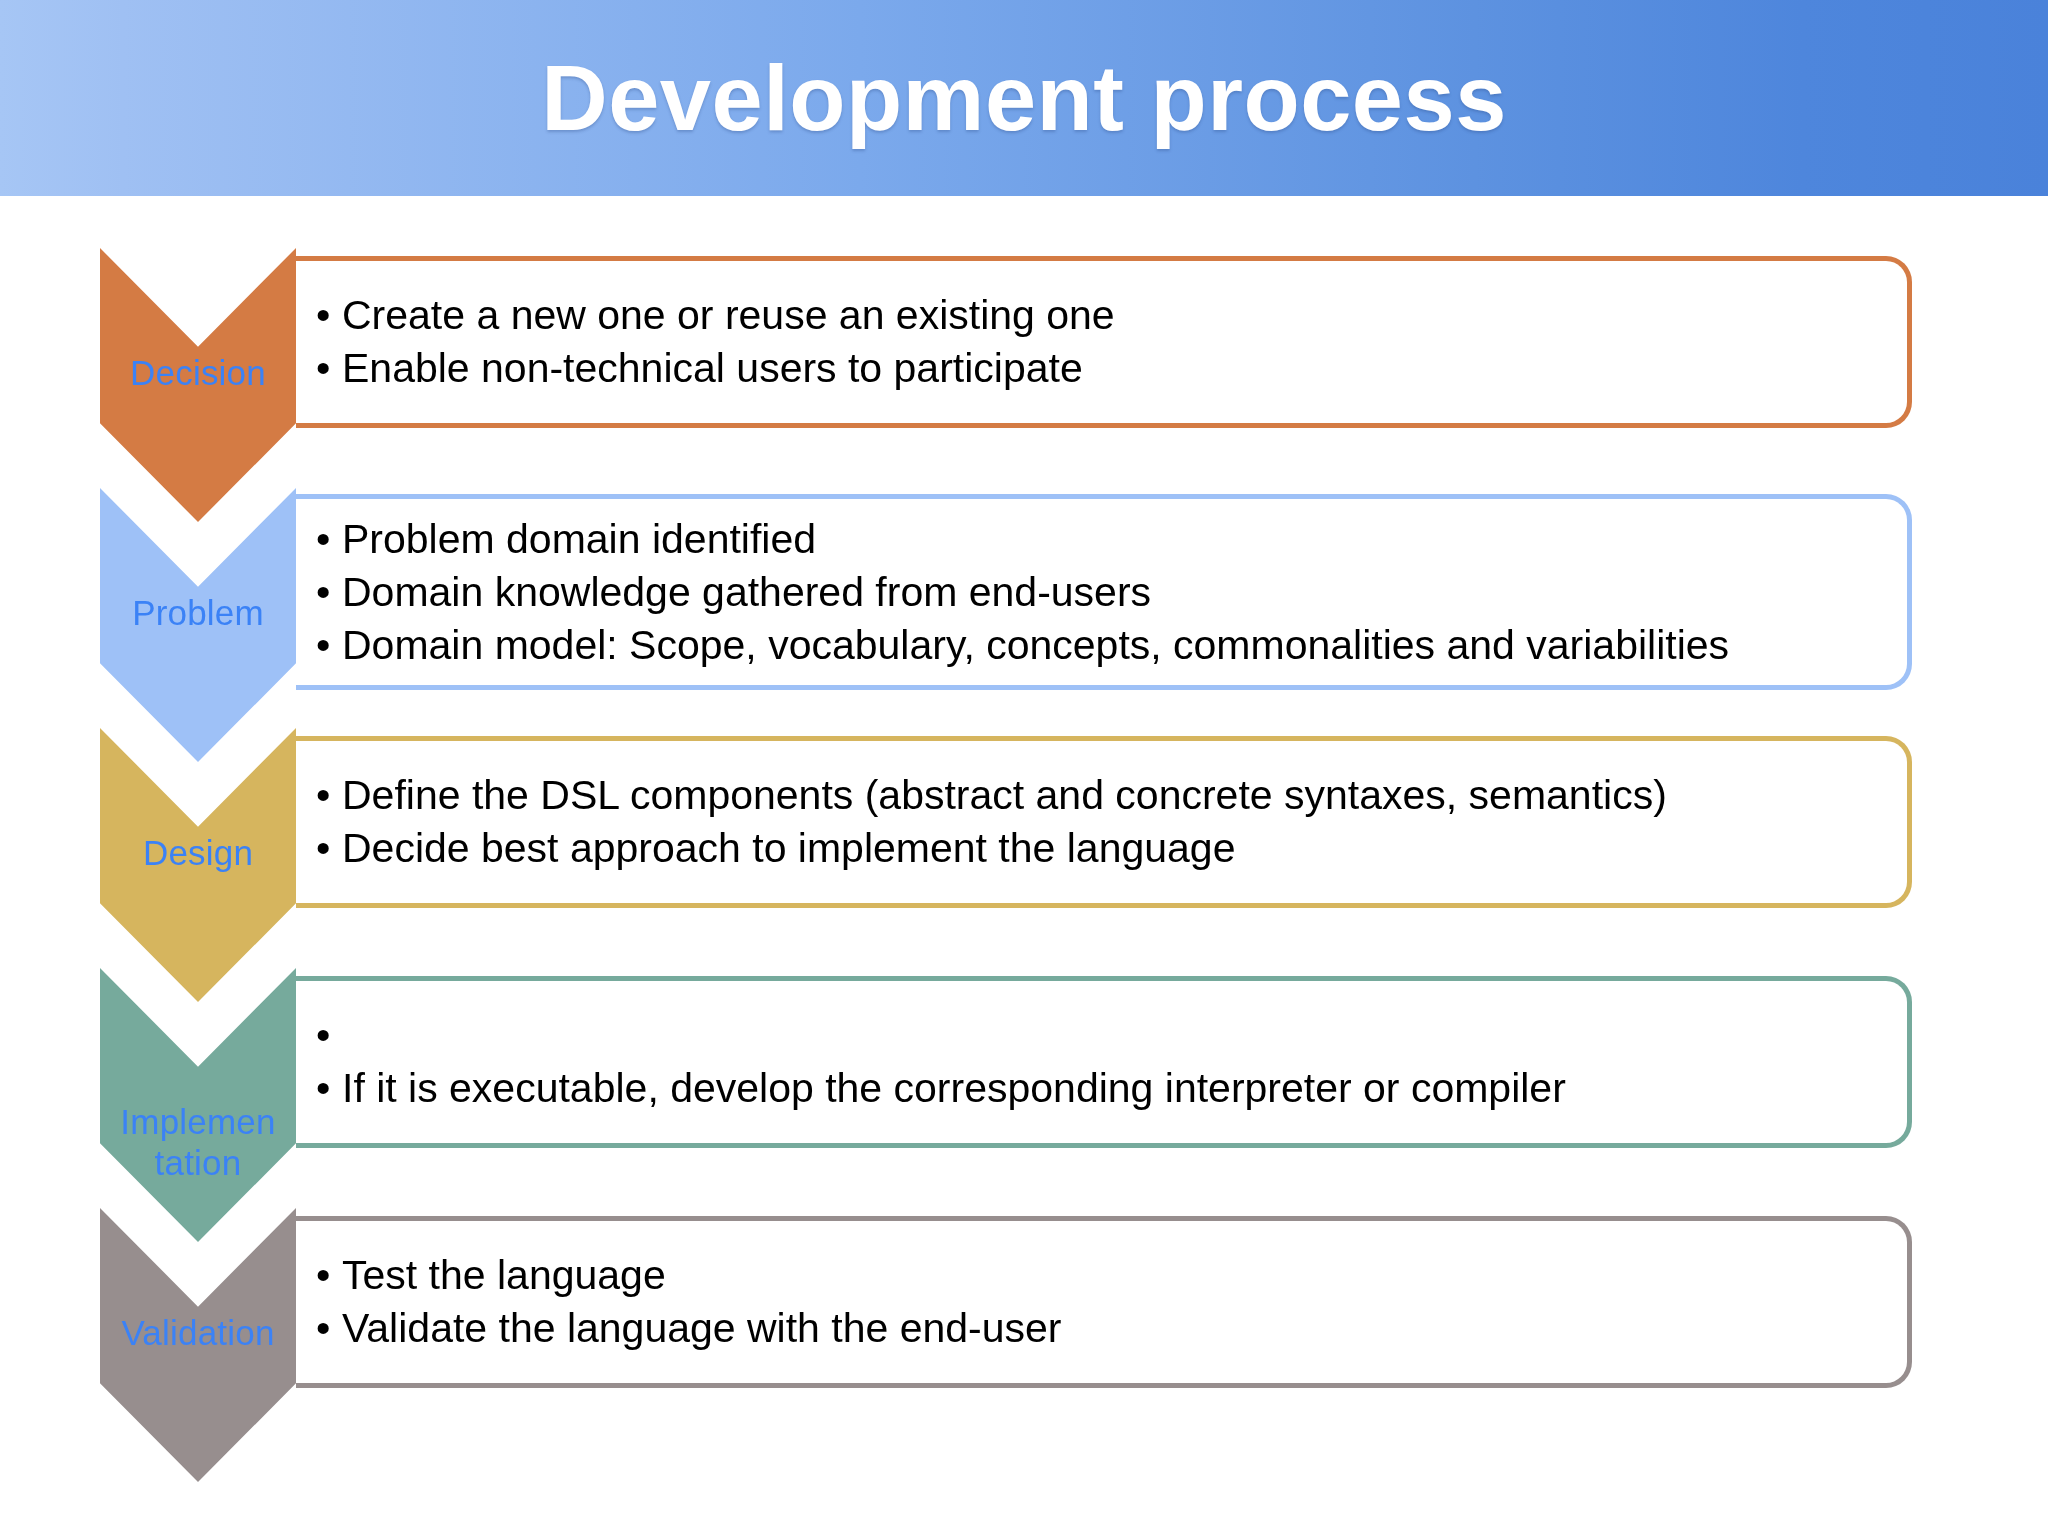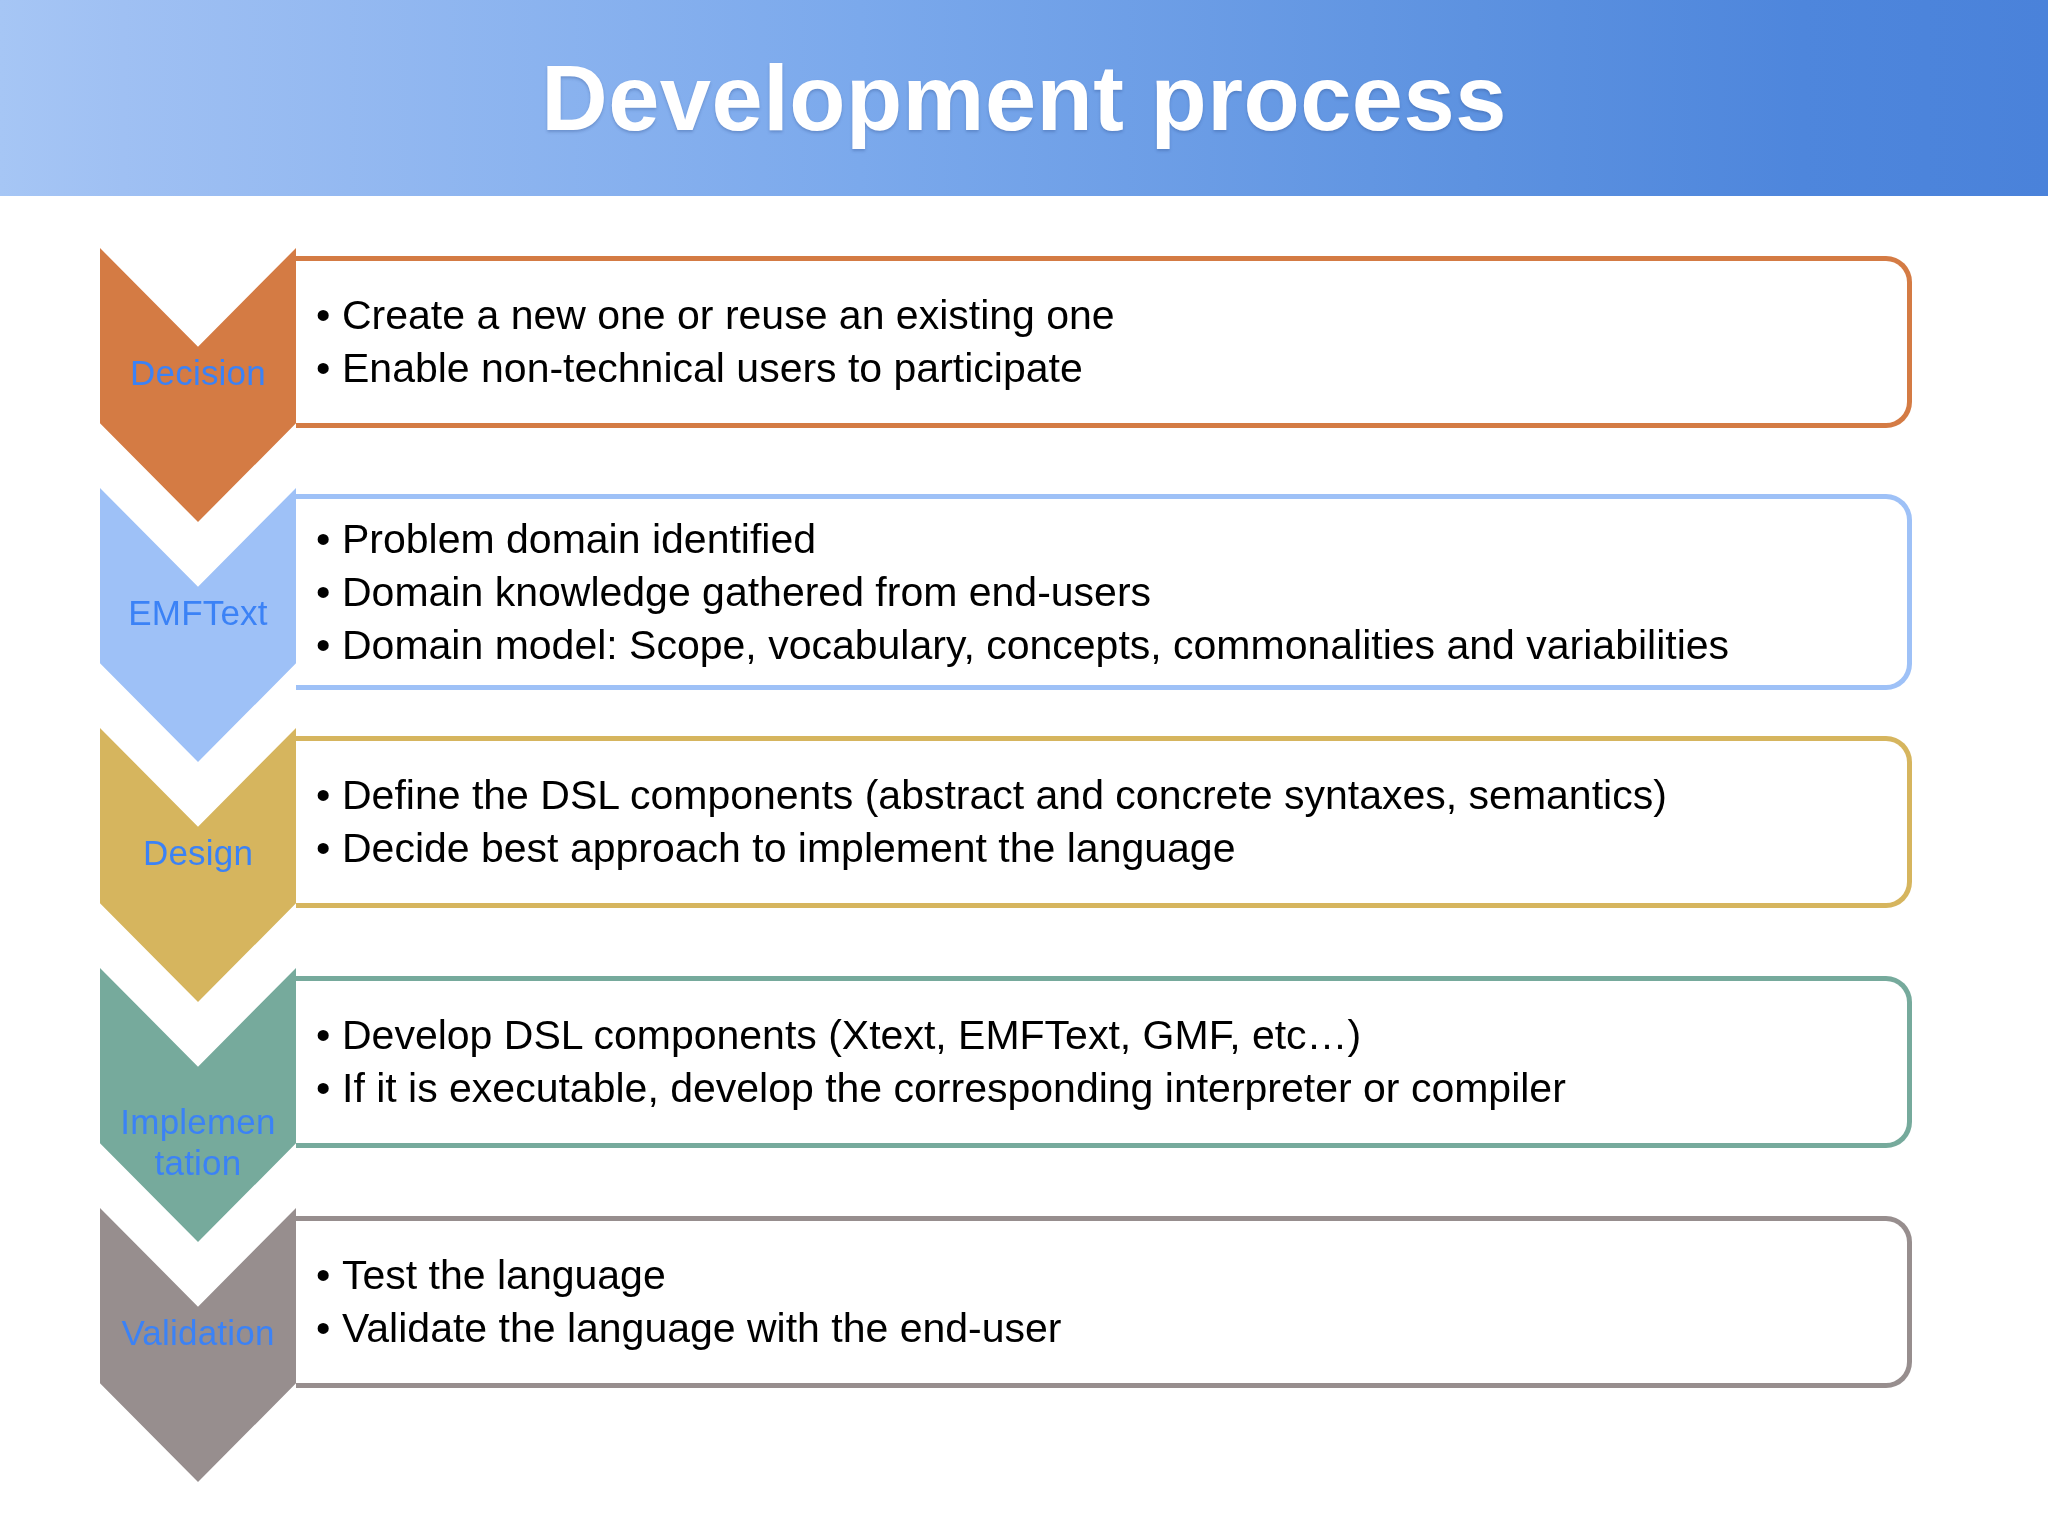--- a/index.html
+++ b/index.html
@@ -157,21 +157,21 @@
       </div>
       <div class="bullet">
         <span class="dot">•</span>
         <span class="txt">Enable non-technical users to participate</span>
       </div>
     </div>
   </div>
 
   <div class="stage" id="stage-analysis">
     <div class="chev"></div>
-    <div class="chev-label">EMFText</div>
+    <div class="chev-label">Problem</div>
     <div class="card">
       <div class="bullet">
         <span class="dot">•</span>
         <span class="txt">Problem domain identified</span>
       </div>
       <div class="bullet">
         <span class="dot">•</span>
         <span class="txt">Domain knowledge gathered from end-users</span>
       </div>
       <div class="bullet">
@@ -198,21 +198,20 @@
 
   <div class="stage" id="stage-implementation">
     <div class="chev"></div>
     <div class="chev-label">
       <div>Implemen</div>
       <div>tation</div>
     </div>
     <div class="card">
       <div class="bullet">
         <span class="dot">•</span>
-        <span class="txt">Develop DSL components (Xtext, EMFText, GMF, etc…)</span>
       </div>
       <div class="bullet">
         <span class="dot">•</span>
         <span class="txt">If it is executable, develop the corresponding interpreter or compiler</span>
       </div>
     </div>
   </div>
 
   <div class="stage" id="stage-validation">
     <div class="chev"></div>

